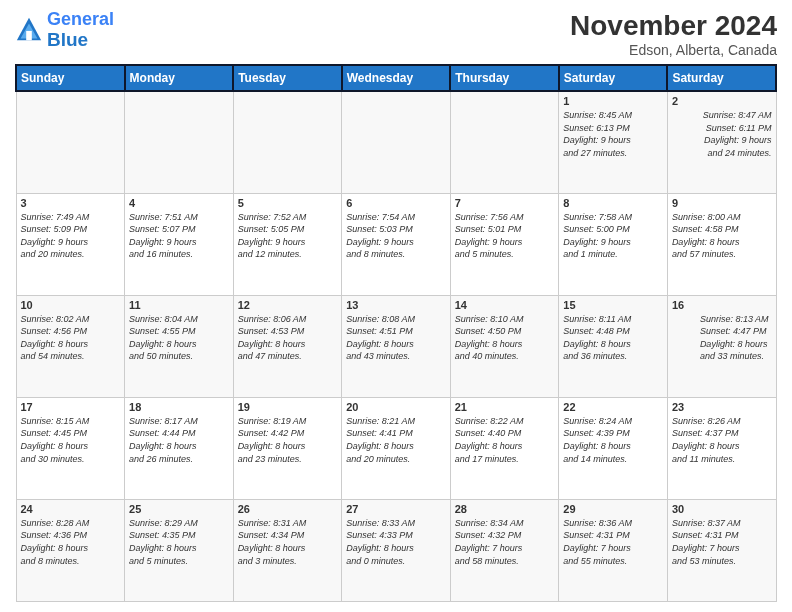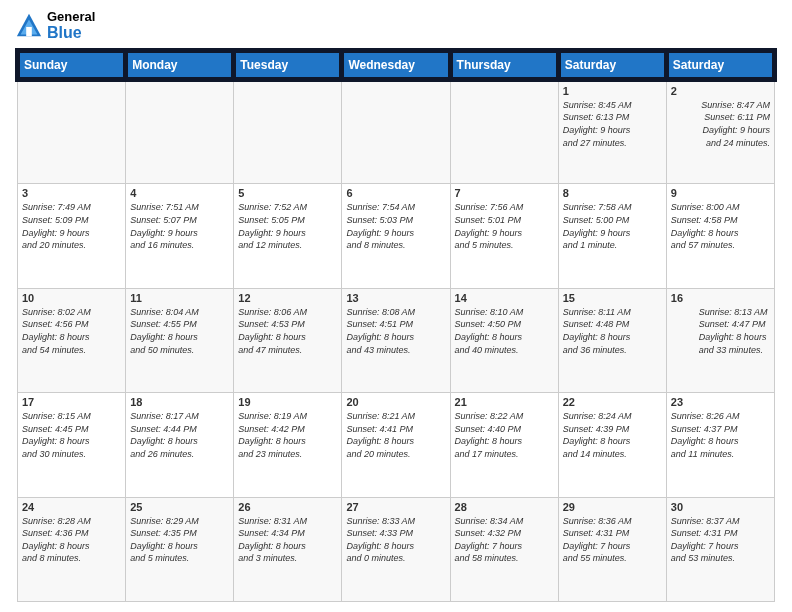--- a/index.html
+++ b/index.html
@@ -26,26 +26,26 @@
     .logo {
       display: flex;
       align-items: center;
     }
     .logo-text {
       display: flex;
       flex-direction: column;
       line-height: 1.1;
     }
     .logo-general {
-      font-size: 13px;
-      font-weight: bold;
-      color: #000000;
+      font-size: 18px;
+      font-weight: bold;
+      color: #3b82f6;
     }
     .logo-blue {
-      font-size: 16px;
+      font-size: 19px;
       font-weight: bold;
       color: #2176c7;
     }
     .logo-icon {
       width: 28px;
       height: 28px;
       margin-right: 4px;
     }
     .title-area {
       text-align: right;
@@ -69,21 +69,21 @@
       border-collapse: collapse;
       flex: 1;
     }
     thead tr th {
       background-color: #2176c7;
       color: #fff;
       font-size: 12px;
       font-weight: bold;
       padding: 5px 4px;
       text-align: left;
-      border: 5px solid #0f172a;
+      border: 2px solid #0f172a;
     }
     tbody tr td {
       border: 1px solid #ccc;
       vertical-align: top;
       padding: 3px 4px;
       font-size: 9.5px;
       color: #333;
       width: calc(100% / 7);
       height: 82px;
       background: #fff;
@@ -120,20 +120,24 @@
       <svg class="logo-icon" viewBox="0 0 30 30" xmlns="http://www.w3.org/2000/svg">
         <polygon points="15,2 28,26 2,26" fill="#2176c7"></polygon>
         <polygon points="15,8 24,24 6,24" fill="#5aacee"></polygon>
         <rect x="12" y="16" width="6" height="10" fill="#fff"></rect>
       </svg>
       <div class="logo-text">
         <span class="logo-general">General</span>
         <span class="logo-blue">Blue</span>
       </div>
     </div>
+    <div class="title-area">
+      <div class="month-title">November 2024</div>
+      <div class="location">Edson, Alberta, Canada</div>
+    </div>
   </div>
 
   <div class="calendar">
     <table>
       <thead>
         <tr>
         <th>Sunday</th>
             <th>Monday</th>
             <th>Tuesday</th>
             <th>Wednesday</th>

